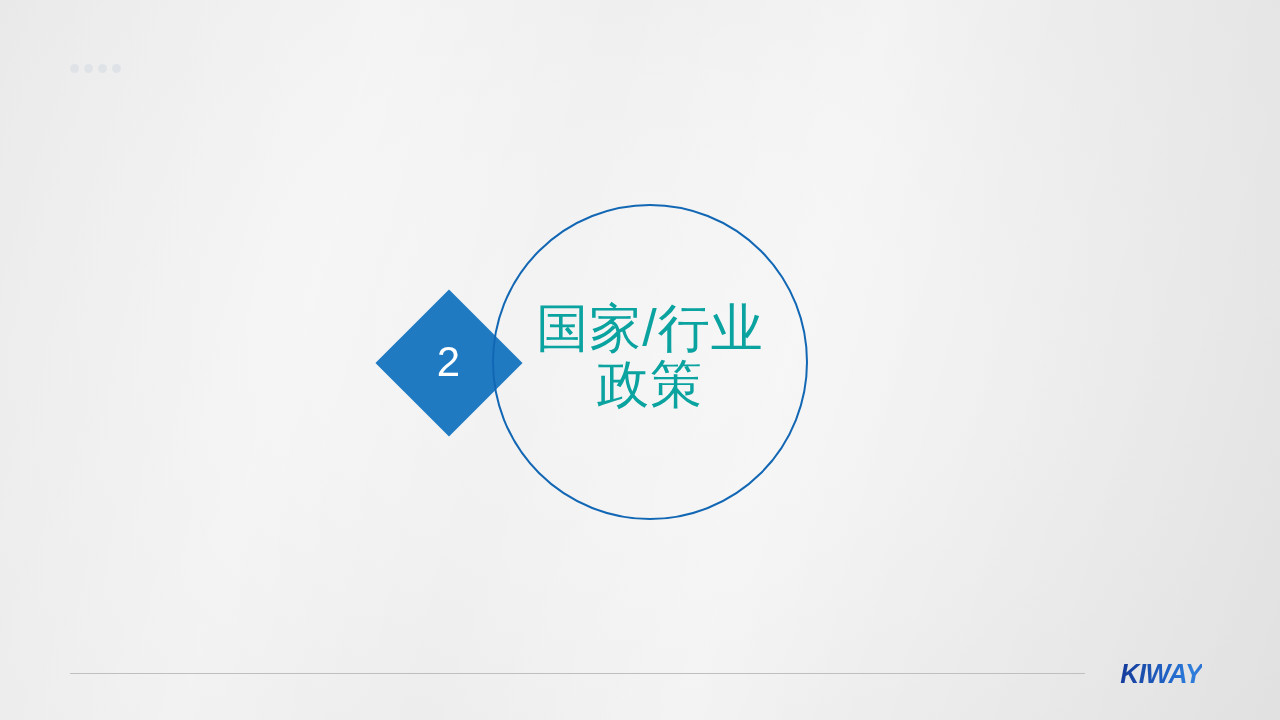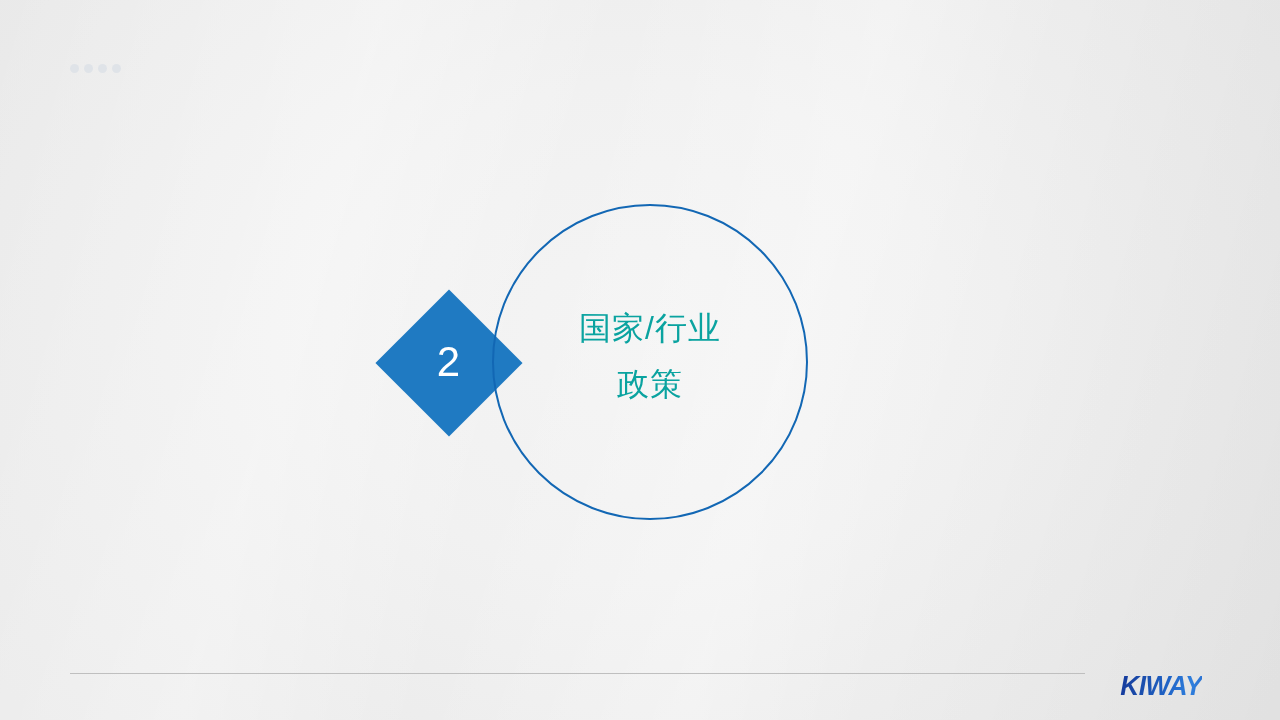--- a/index.html
+++ b/index.html
@@ -119,21 +119,21 @@
     box-sizing: border-box;
   }
 
   .ring-text {
     position: absolute;
     left: 505px;
     top: 300px;
     width: 290px;
     text-align: center;
     color: #0aa3a0;
-    font-size: 32px;
+    font-size: 52px;
     line-height: 56px;
     font-weight: 400;
     letter-spacing: 1px;
     font-family: "Liberation Sans", "DejaVu Sans", sans-serif;
     z-index: 4;
     white-space: pre-line;
   }
 
   
   .footer-rule {
@@ -144,21 +144,20 @@
     height: 1px;
     background: #bfbfbf;
     z-index: 3;
   }
 
   .brand {
     position: absolute;
     right: 78px;
     top: 660px;
     z-index: 4;
-    margin-top: 12px;
   }
   .brand-text {
     font-family: "Liberation Sans", "DejaVu Sans", sans-serif;
     font-size: 28px;
     font-weight: bold;
     font-style: italic;
     letter-spacing: -0.5px;
     line-height: 1;
     background: linear-gradient(100deg, #14389a 0%, #1b4ead 28%, #1f63c6 58%, #2f7fdd 85%, #2a6fd0 100%);
     -webkit-background-clip: text;

